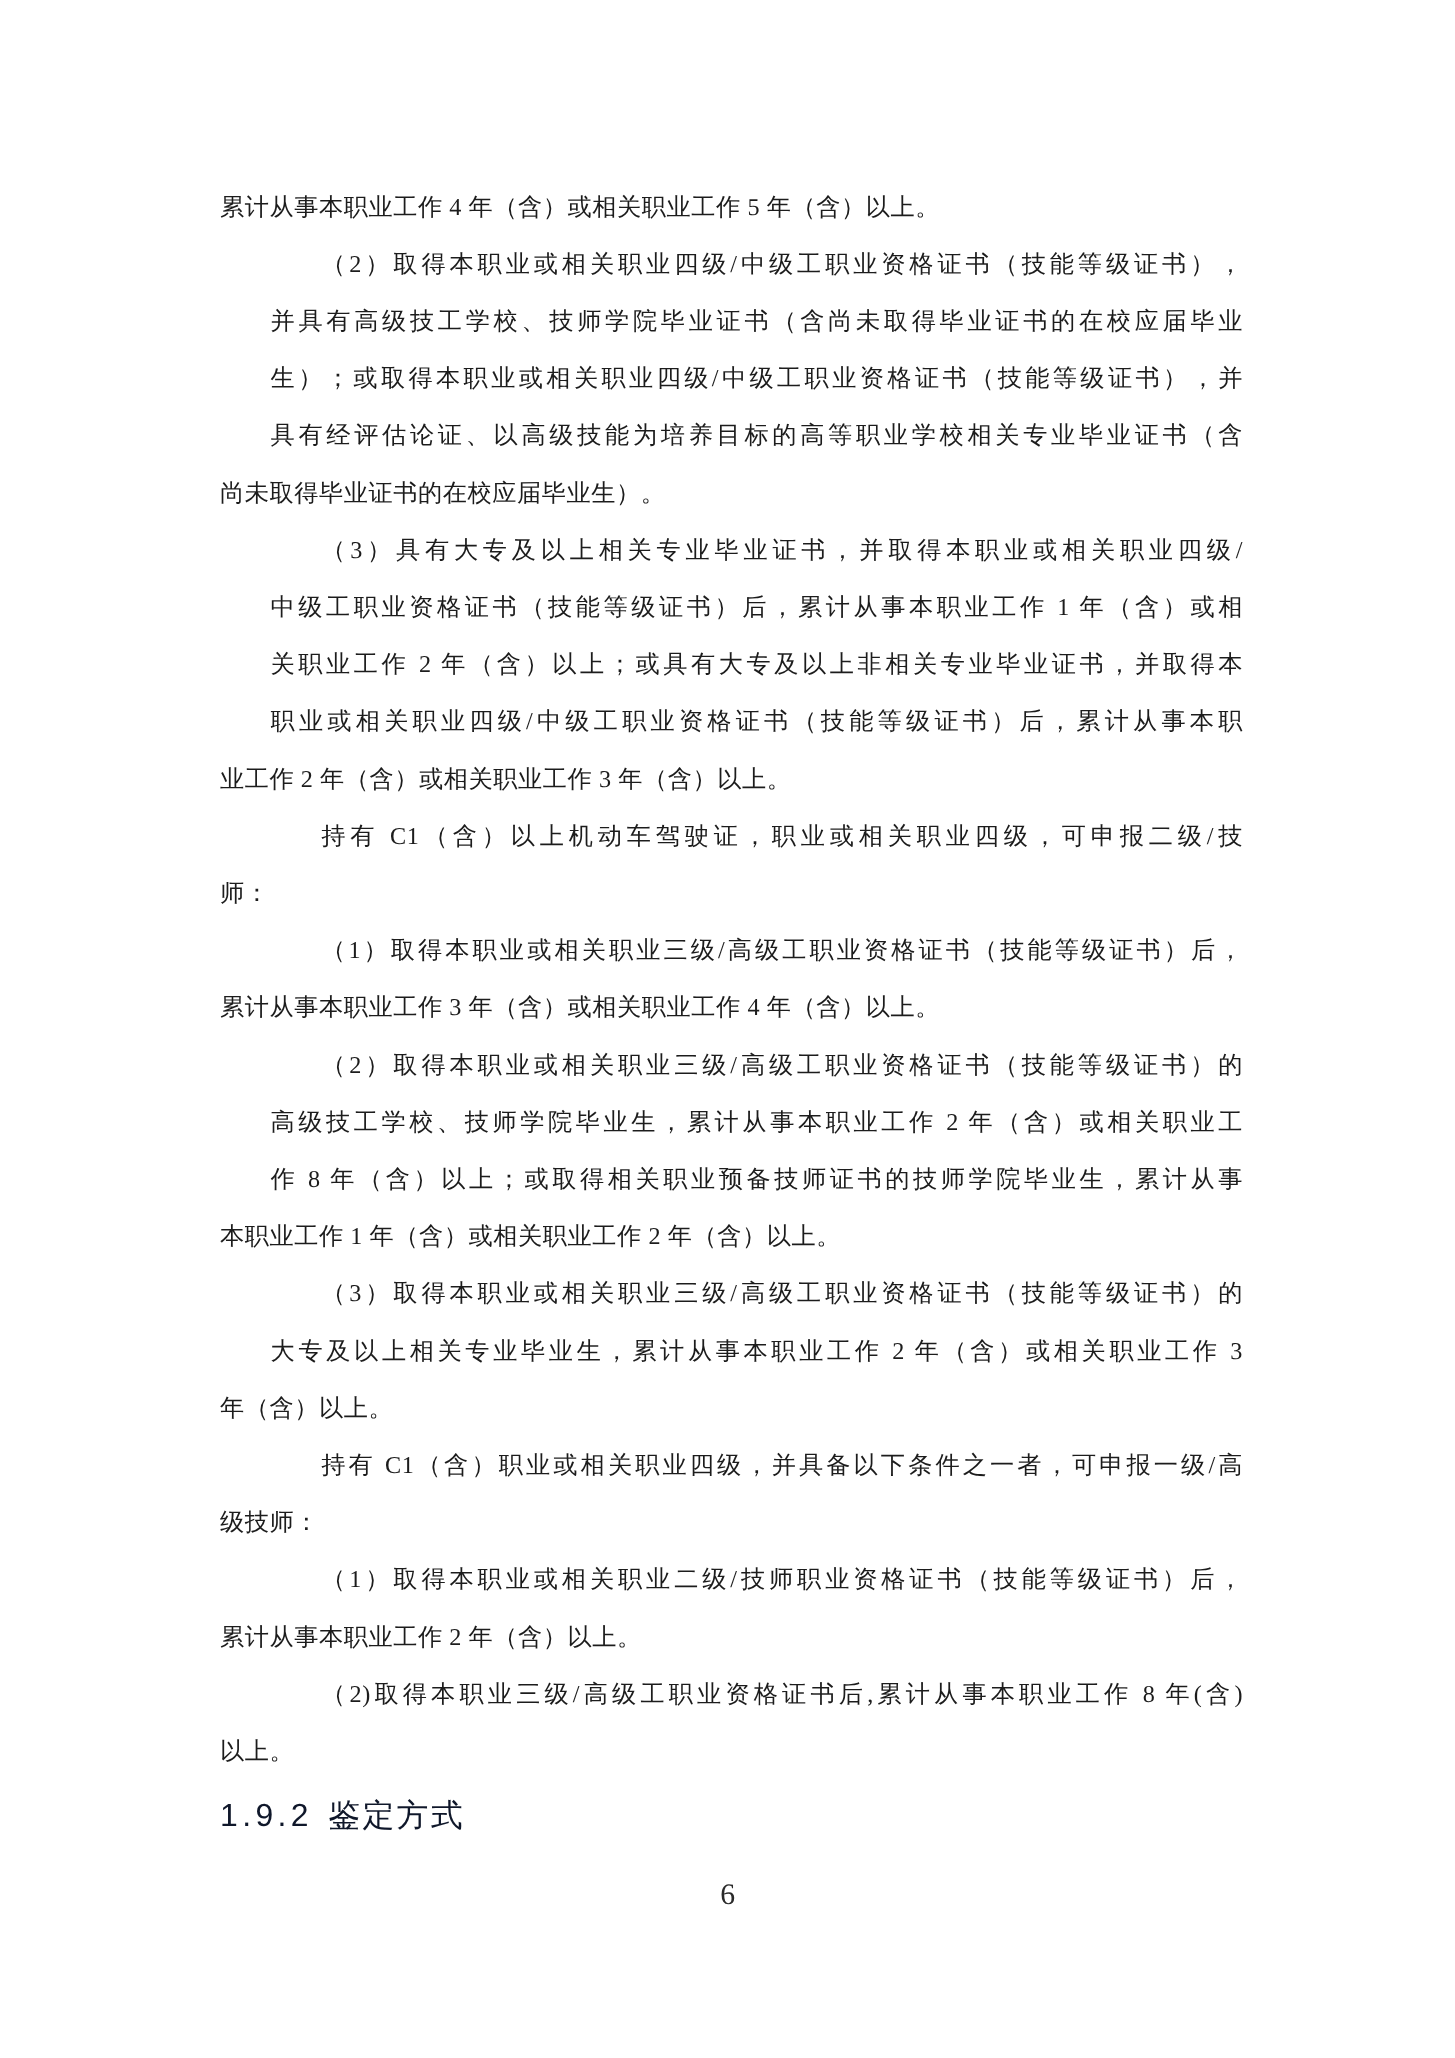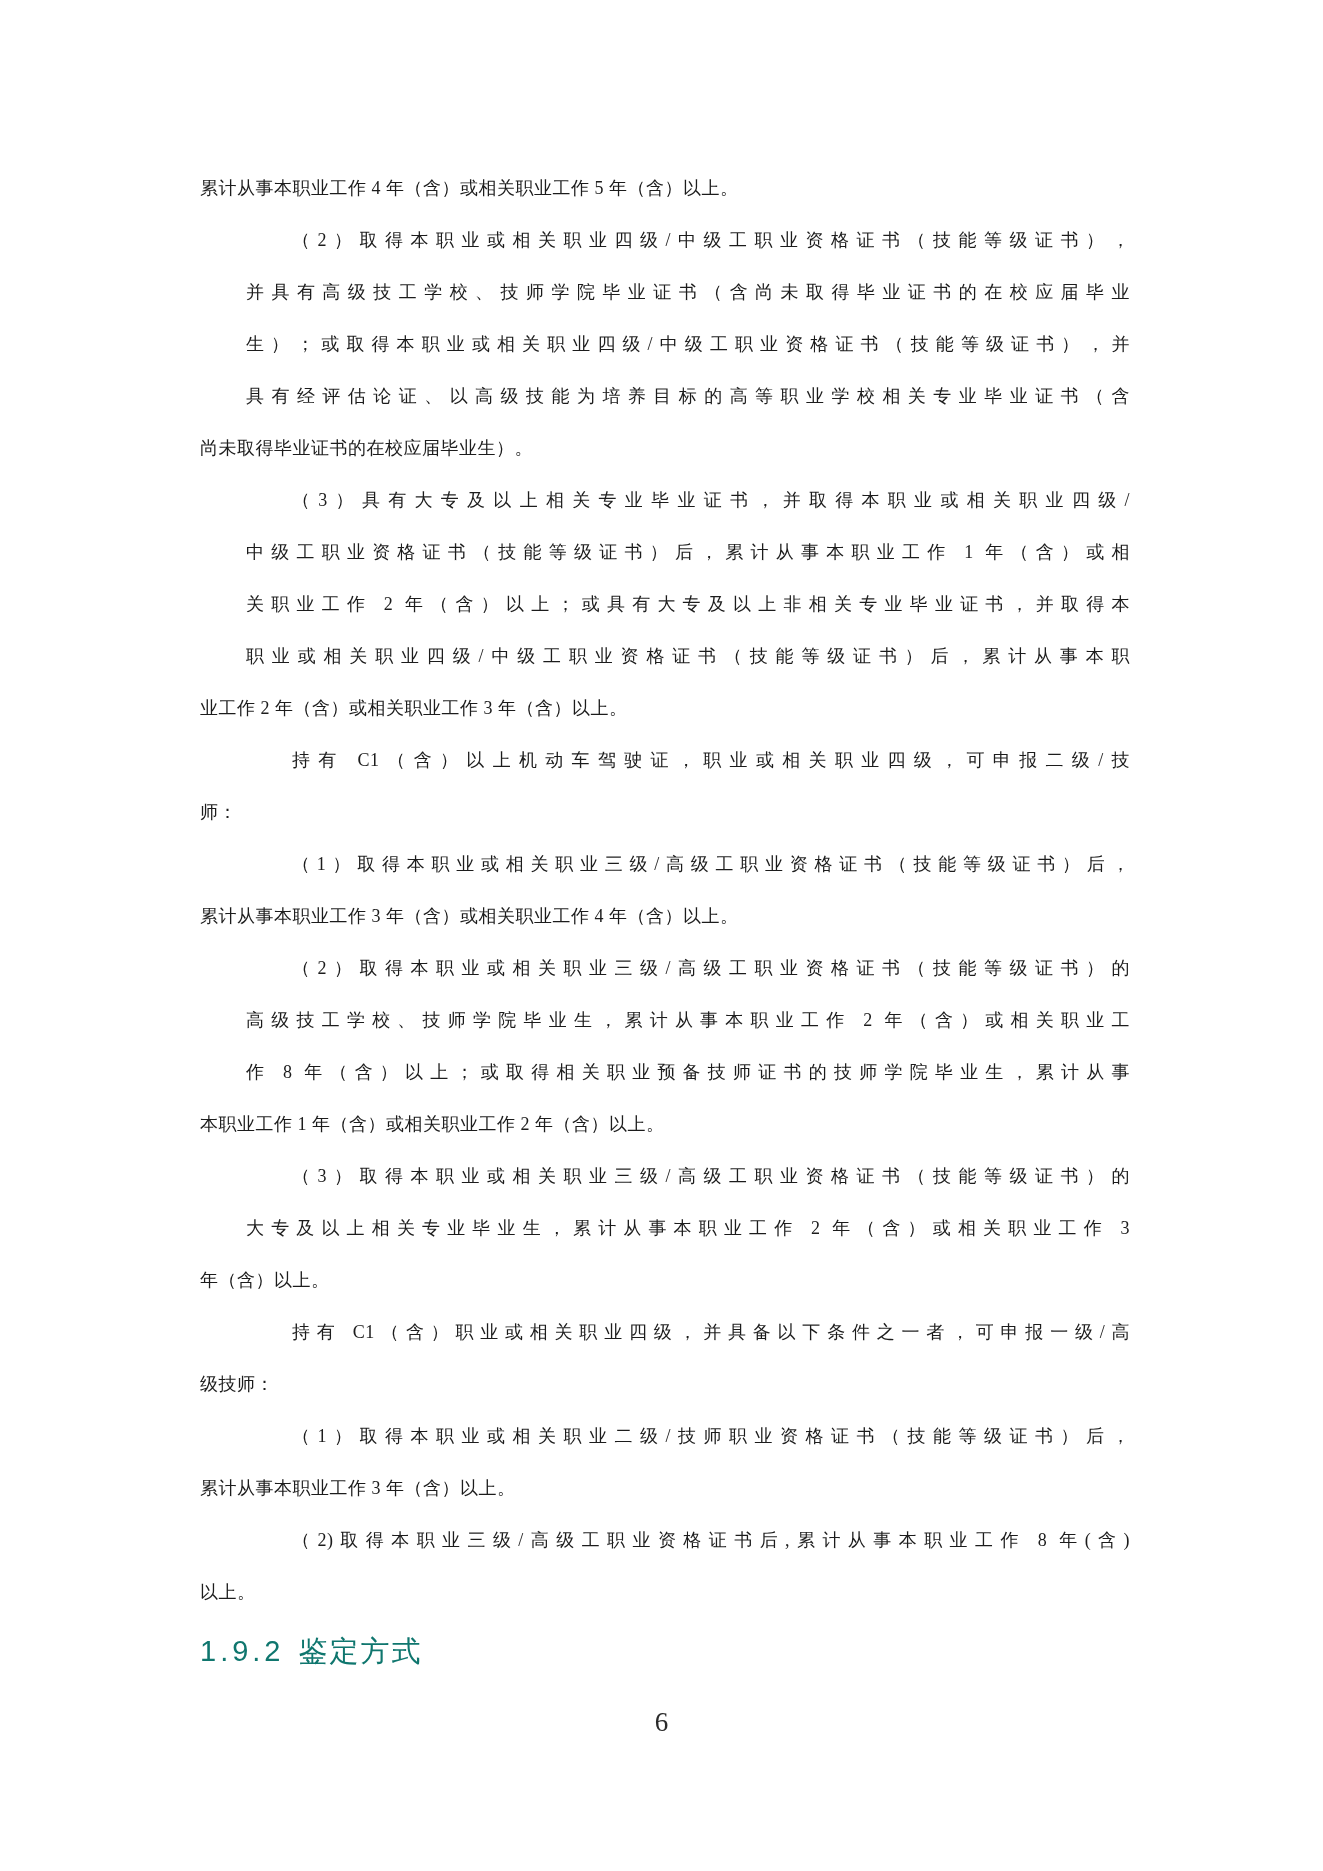--- a/index.html
+++ b/index.html
@@ -12,41 +12,41 @@
     color: #1c1c1c;
     overflow: hidden;
   }
   .doc-body {
     position: absolute;
     left: 200px;
     top: 162px;
     width: 930px;
   }
   .line {
-    font-size: 18px;
+    font-size: 22px;
     line-height: 52px;
     height: 52px;
     overflow: hidden;
     white-space: normal;
     letter-spacing: 0.5px;
   }
   .line.indent { text-indent: 46px; }
   .line.fill {
     text-align: justify;
     text-align-last: justify;
     text-justify: inter-character;
     margin-left: 46px;
   }
   .heading {
     margin-top: 12px;
     font-family: "Liberation Sans", "DejaVu Sans", sans-serif;
     font-size: 29px;
     line-height: 42px;
     font-weight: 500;
-    color: #0f766e;
+    color: #0f172a;
     white-space: nowrap;
   }
   .heading .h-num { letter-spacing: 4px; margin-right: 14px; }
   .heading .h-title { letter-spacing: 2px; }
   .page-footer {
     position: absolute;
     top: 1702px;
     left: 0;
     width: 100%;
     text-align: center;
@@ -79,21 +79,21 @@
       <div class="line indent fill">（2）取得本职业或相关职业三级/高级工职业资格证书（技能等级证书）的</div>
       <div class="line fill">高级技工学校、技师学院毕业生，累计从事本职业工作 2 年（含）或相关职业工</div>
       <div class="line fill">作 8 年（含）以上；或取得相关职业预备技师证书的技师学院毕业生，累计从事</div>
       <div class="line">本职业工作 1 年（含）或相关职业工作 2 年（含）以上。</div>
       <div class="line indent fill">（3）取得本职业或相关职业三级/高级工职业资格证书（技能等级证书）的</div>
       <div class="line fill">大专及以上相关专业毕业生，累计从事本职业工作 2 年（含）或相关职业工作 3</div>
       <div class="line">年（含）以上。</div>
       <div class="line indent fill">持有 C1（含）职业或相关职业四级，并具备以下条件之一者，可申报一级/高</div>
       <div class="line">级技师：</div>
       <div class="line indent fill">（1）取得本职业或相关职业二级/技师职业资格证书（技能等级证书）后，</div>
-      <div class="line">累计从事本职业工作 3 年（含）以上。</div>
+      <div class="line">累计从事本职业工作 2 年（含）以上。</div>
       <div class="line indent fill">（2)取得本职业三级/高级工职业资格证书后,累计从事本职业工作 8 年(含)</div>
       <div class="line">以上。</div>
     </div>
   <div class="heading">
     <span class="h-num">1.9.2</span><span class="h-title">鉴定方式</span>
   </div>
 </div>
 
 <div class="page-footer">6</div>
 

